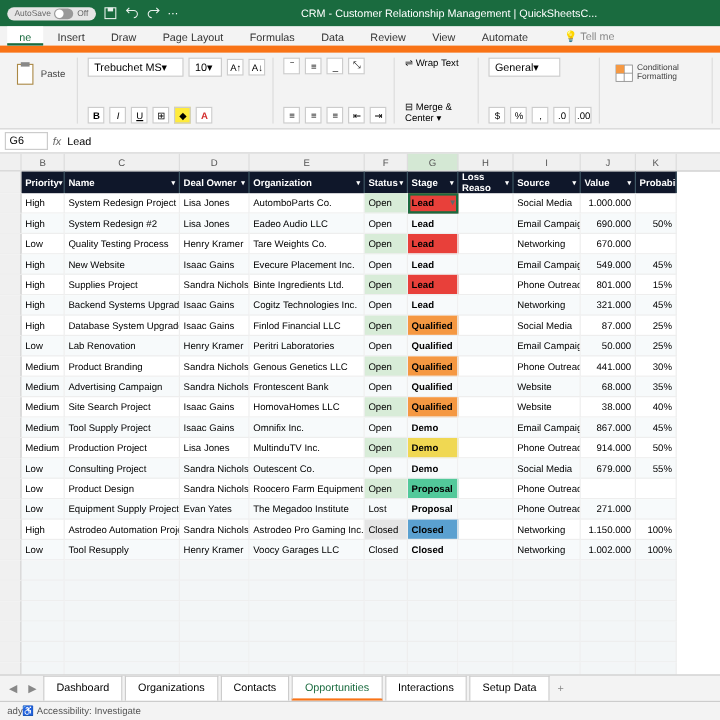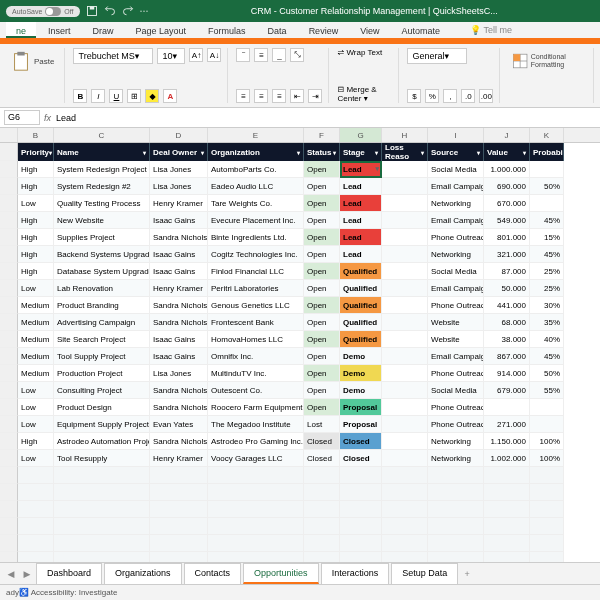--- a/index.html
+++ b/index.html
@@ -12,21 +12,21 @@
 .autosave-toggle::after{content:"";position:absolute;left:1px;top:1px;width:7px;height:7px;background:#fff;border-radius:50%}
 .title{flex:1;text-align:center;font-size:9px;font-weight:500}
 .ribbon-tabs{height:22px;background:#f3f3f3;display:flex;padding-left:6px;gap:2px;border-bottom:6px solid #f97316}
 .rtab{padding:4px 10px;font-size:9px;color:#333;cursor:pointer}
 .rtab.active{background:#fff;border-bottom:2px solid #1a6b3f;color:#1a6b3f}
 .tellme{margin-left:8px;color:#888;display:flex;align-items:center;gap:3px}
 .ribbon{height:64px;background:#f3f3f3;display:flex;border-bottom:1px solid #ccc;padding:4px 6px;gap:8px}
 .rgroup{display:flex;flex-direction:column;justify-content:space-between;border-right:1px solid #ddd;padding-right:6px}
 .rbtn{display:flex;flex-direction:row;align-items:center;justify-content:center;gap:2px;font-size:8px;color:#444;padding:2px 4px}
 .icn-lg{width:22px;height:22px}
-.font-row{display:flex;gap:4px;align-items:flex-start}
+.font-row{display:flex;gap:4px;align-items:center}
 .font-sel{border:1px solid #ccc;background:#fff;padding:1px 4px;font-size:9px;height:16px;display:flex;align-items:center}
 .mini-btn{width:14px;height:14px;border:1px solid #ccc;background:#fff;font-size:8px;display:flex;align-items:center;justify-content:center}
 .fmla{height:20px;background:#fff;border-bottom:1px solid #ccc;display:flex;align-items:center;gap:4px;padding:0 4px}
 .namebox{width:36px;border:1px solid #ccc;padding:1px 3px;font-size:9px;height:15px}
 .fx{font-style:italic;color:#666;font-size:9px}
 .fmla-in{flex:1;border:none;font-size:9px;padding:1px}
 .grid{overflow:auto}
 .colhdr{display:flex;background:#f0f0f0;border-bottom:1px solid #ccc;height:15px}
 .ch{border-right:1px solid #ddd;text-align:center;font-size:8px;color:#555;line-height:15px}
 .ch.sel{background:#d4e8d4}

